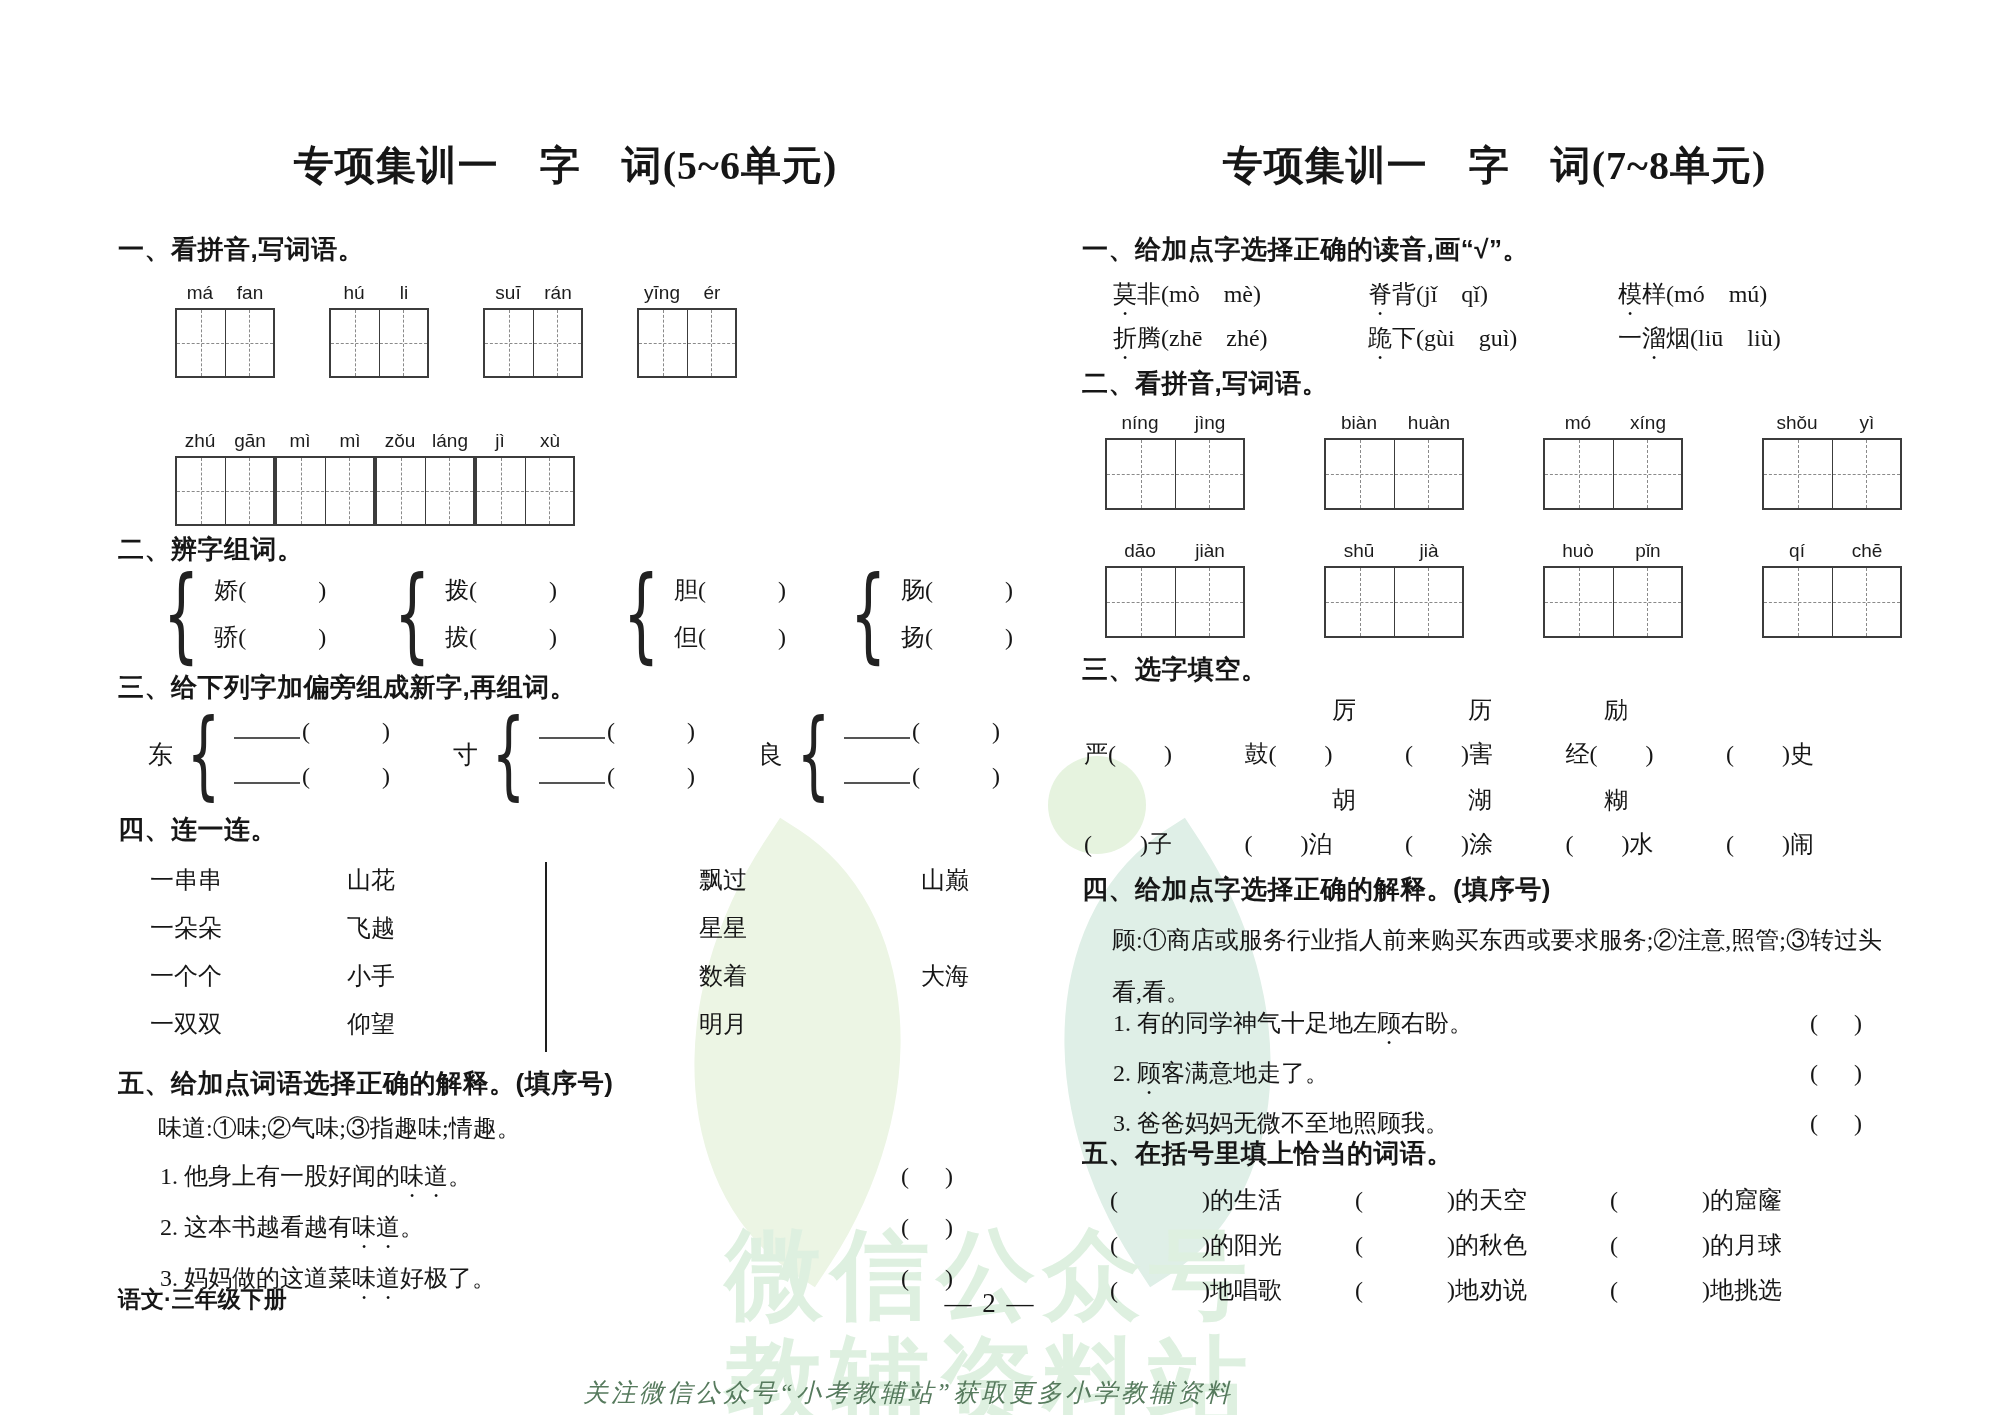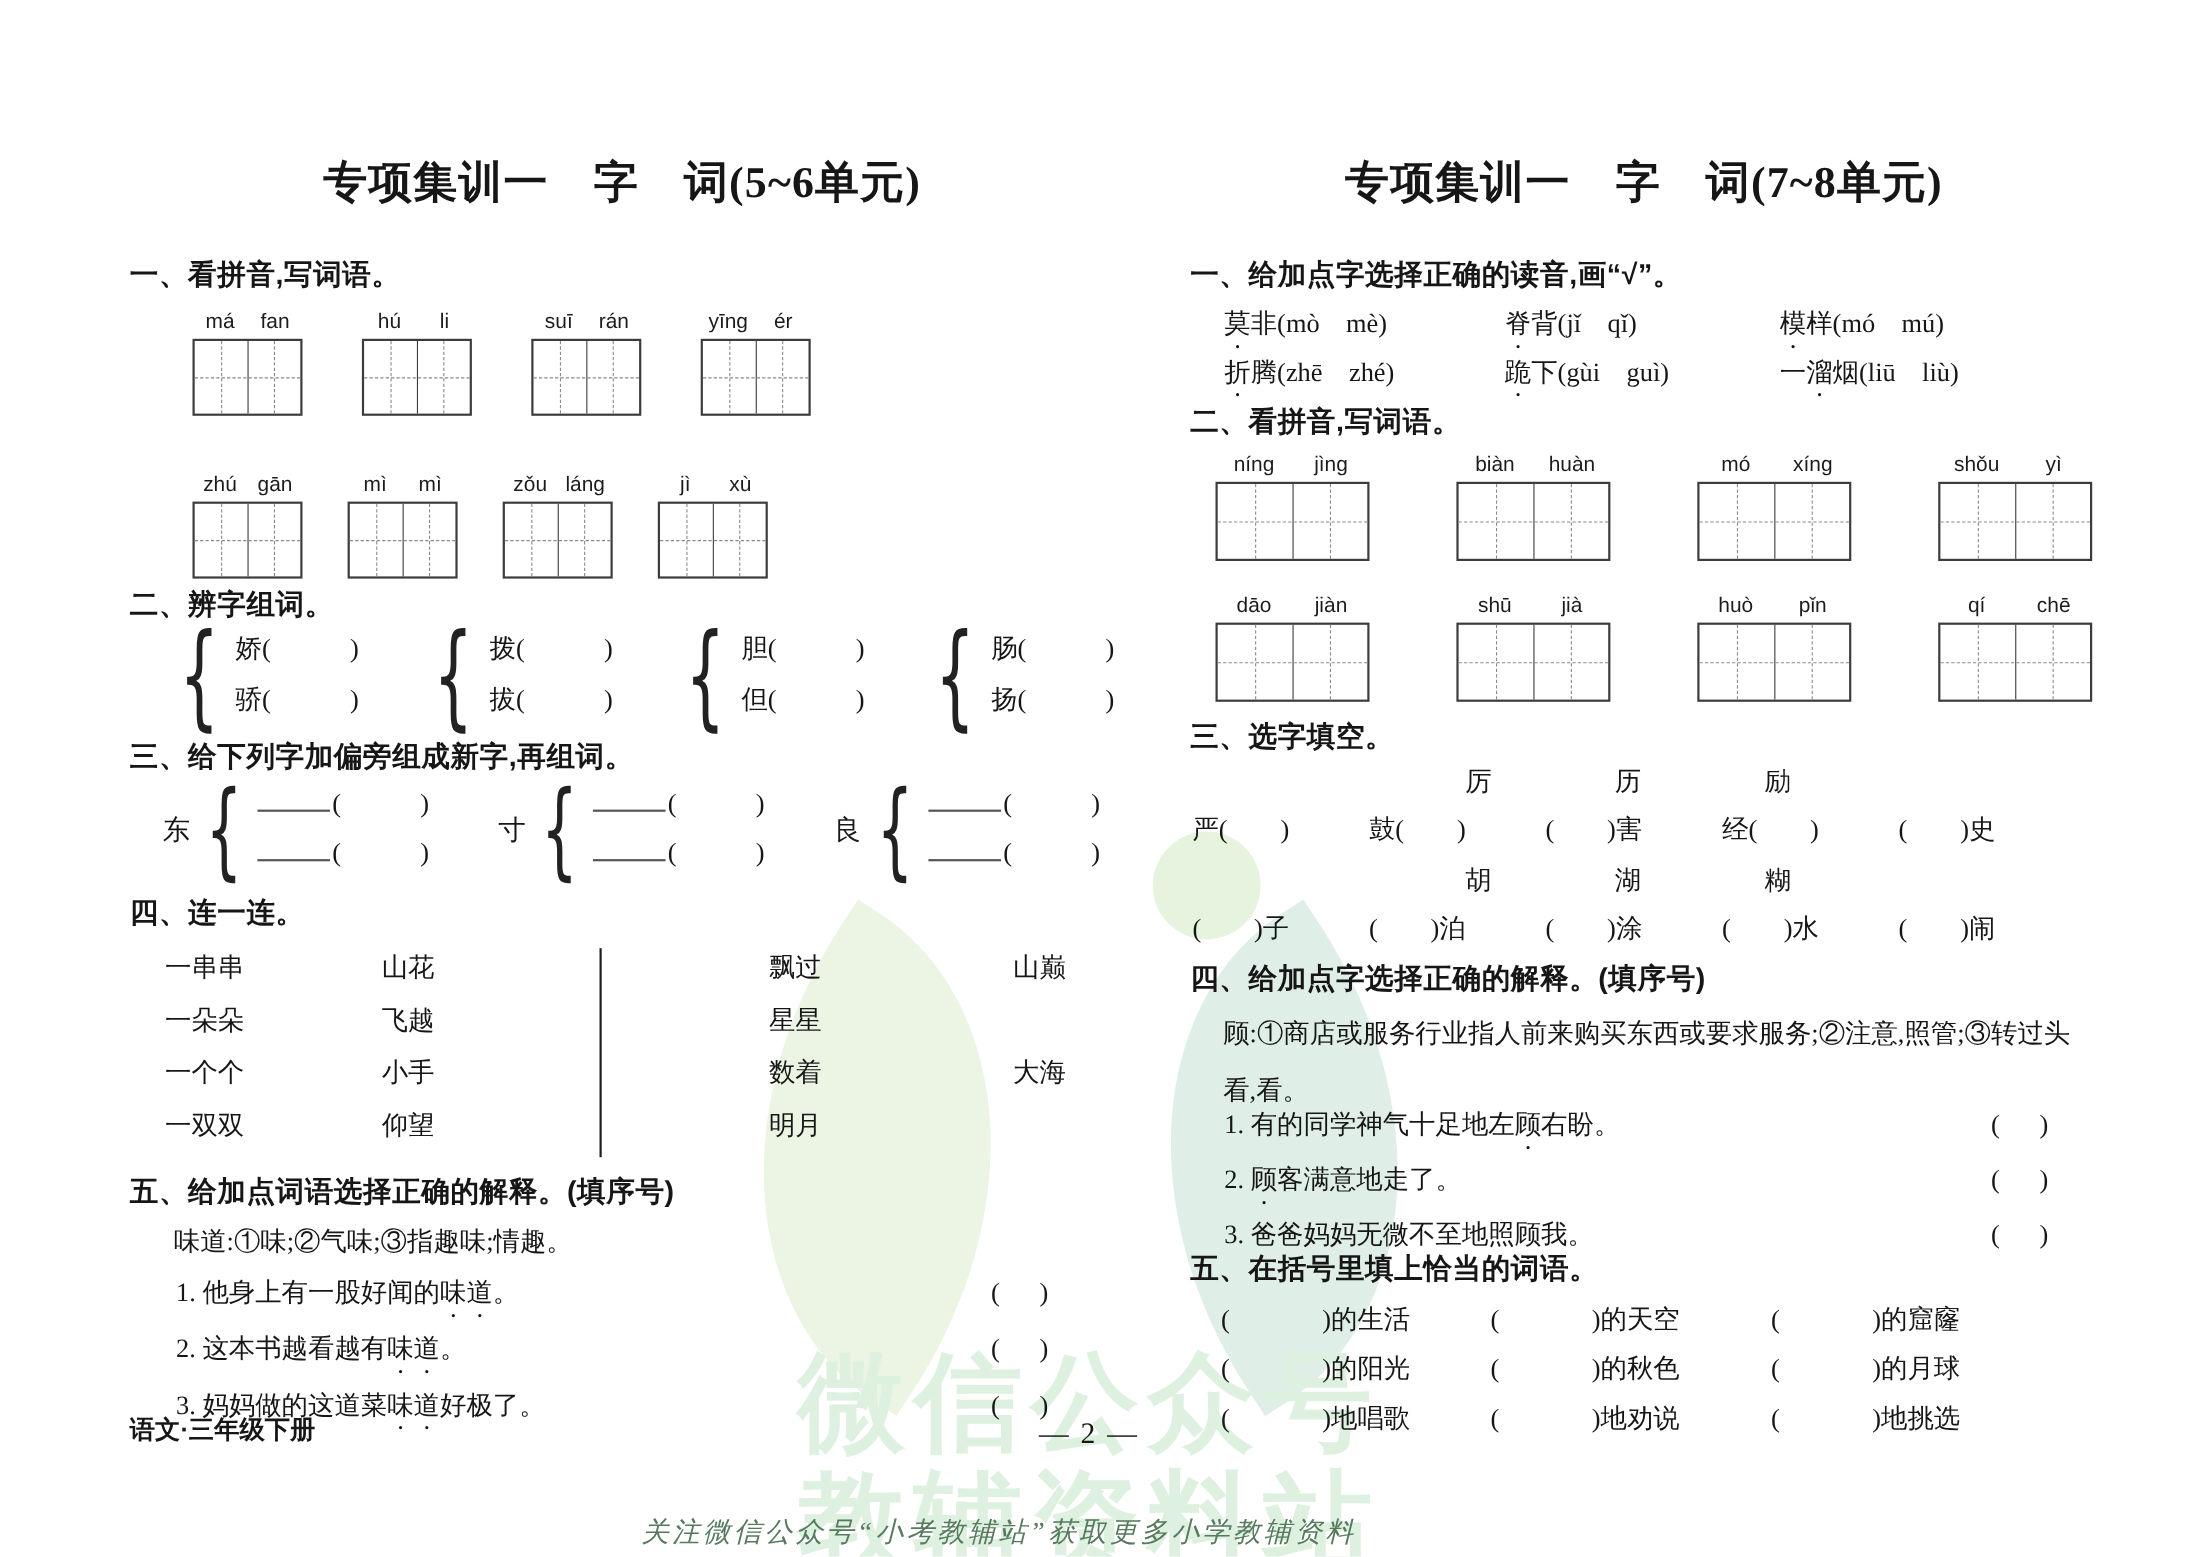--- a/index.html
+++ b/index.html
@@ -128,21 +128,21 @@
             <span class="plabel">yīng</span>
             <span class="plabel">ér</span>
           </div>
         <div class="pgrid">
             <div class="pcell"></div>
             <div class="pcell"></div>
           </div>
       </div>
     </div>
 
-    <div class="abs prow gridL" style="top:430px;padding-left:57px;gap:41px">
+    <div class="abs prow gridL" style="top:430px;padding-left:57px;">
       <div class="pgroup">
         <div class="plabels">
             <span class="plabel">zhú</span>
             <span class="plabel">gān</span>
           </div>
         <div class="pgrid">
             <div class="pcell"></div>
             <div class="pcell"></div>
           </div>
       </div>

